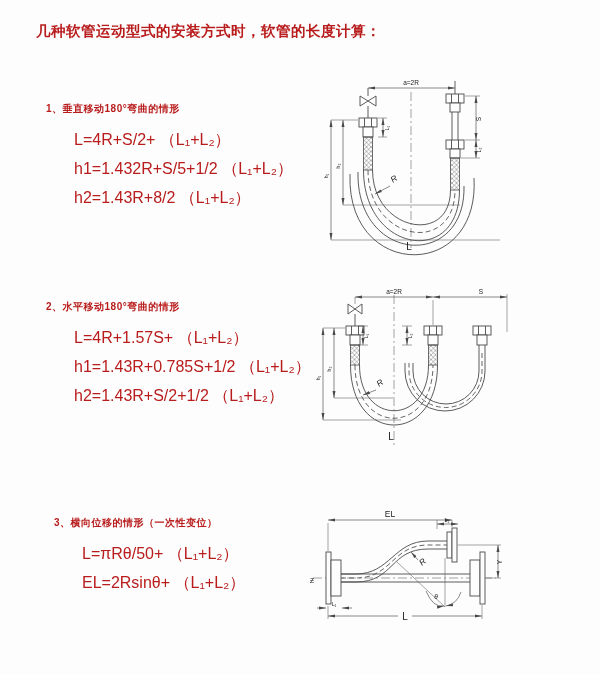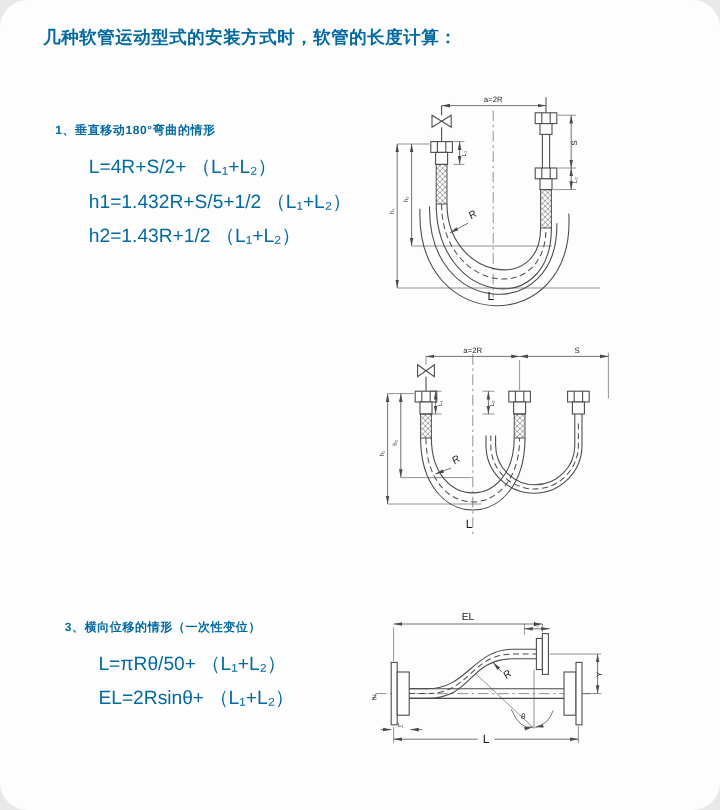--- a/index.html
+++ b/index.html
@@ -1,17 +1,17 @@
 <!DOCTYPE html>
 <html><head>
 <meta charset="utf-8">
 <style>
   html,body{margin:0;padding:0;background:#e8e8e8;}
   .page{position:relative;width:600px;height:675px;background:#fdfdfd;overflow:hidden;
-        font-family:"Liberation Sans","DejaVu Sans",sans-serif;color:#0369a1;border-radius:23px;}
+        font-family:"Liberation Sans","DejaVu Sans",sans-serif;color:#b91c1c;}
   .title{position:absolute;left:36px;top:22px;font-size:14.5px;font-weight:600;letter-spacing:.5px;}
   .section{position:absolute;}
   .heading{font-size:10px;font-weight:600;letter-spacing:.5px;}
   .formulas{margin:9px 0 0 28px;}
   .formula{font-size:16px;line-height:29px;white-space:pre;}
   svg.diag{position:absolute;}
   svg text{font-family:"Liberation Sans","DejaVu Sans",sans-serif;fill:#1a1a1a;}
   .dt{font-size:6.5px;}
   .sm{font-size:5.2px;}
   .bg{font-size:10px;}
@@ -28,24 +28,32 @@
 
 <div class="page">
 
   <div class="title">几种软管运动型式的安装方式时，软管的长度计算：</div>
 
   <div class="section" style="left:46px;top:102px">
     <div class="heading">1、垂直移动180°弯曲的情形</div>
     <div class="formulas">
       <div class="formula">L=4R+S/2+ （L₁+L₂）</div>
       <div class="formula">h1=1.432R+S/5+1/2 （L₁+L₂）</div>
-      <div class="formula">h2=1.43R+1/2 （L₁+L₂）</div>
+      <div class="formula">h2=1.43R+8/2 （L₁+L₂）</div>
     </div>
   </div>
 
+  <div class="section" style="left:46px;top:300px">
+    <div class="heading">2、水平移动180°弯曲的情形</div>
+    <div class="formulas">
+      <div class="formula">L=4R+1.57S+ （L₁+L₂）</div>
+      <div class="formula">h1=1.43R+0.785S+1/2 （L₁+L₂）</div>
+      <div class="formula">h2=1.43R+S/2+1/2 （L₁+L₂）</div>
+    </div>
+  </div>
 
   <div class="section" style="left:54px;top:516px">
     <div class="heading">3、横向位移的情形（一次性变位）</div>
     <div class="formulas">
       <div class="formula">L=πRθ/50+ （L₁+L₂）</div>
       <div class="formula">EL=2Rsinθ+ （L₁+L₂）</div>
     </div>
   </div>
 
   <svg class="diag" style="left:308px;top:66px" width="292" height="196" viewBox="0 0 292 196">

